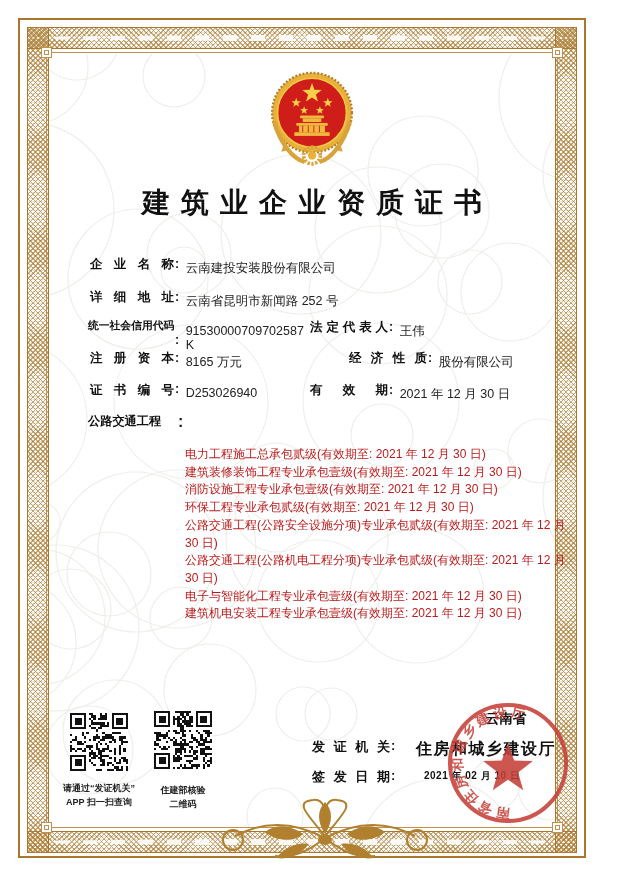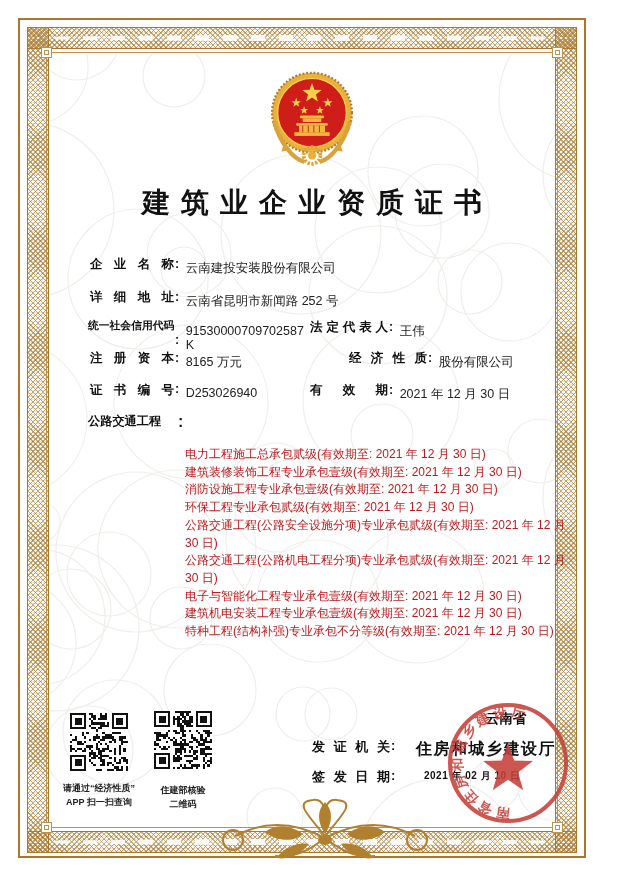--- a/index.html
+++ b/index.html
@@ -208,21 +208,20 @@
   <div class="quals-colon">:</div>
   <div class="quals-list">
     <div>电力工程施工总承包贰级(有效期至: 2021 年 12 月 30 日)</div>
     <div>建筑装修装饰工程专业承包壹级(有效期至: 2021 年 12 月 30 日)</div>
     <div>消防设施工程专业承包壹级(有效期至: 2021 年 12 月 30 日)</div>
     <div>环保工程专业承包贰级(有效期至: 2021 年 12 月 30 日)</div>
     <div>公路交通工程(公路安全设施分项)专业承包贰级(有效期至: 2021 年 12 月 30 日)</div>
     <div>公路交通工程(公路机电工程分项)专业承包贰级(有效期至: 2021 年 12 月 30 日)</div>
     <div>电子与智能化工程专业承包壹级(有效期至: 2021 年 12 月 30 日)</div>
     <div>建筑机电安装工程专业承包壹级(有效期至: 2021 年 12 月 30 日)</div>
-    <div>特种工程(结构补强)专业承包不分等级(有效期至: 2021 年 12 月 30 日)</div>
   </div>
 
   <svg class="qr qr-left" id="qr1" viewBox="0 0 25 25" shape-rendering="crispEdges" xmlns="http://www.w3.org/2000/svg">
       <rect x="0" y="0" width="25" height="25" fill="#ffffff"></rect>
       <rect x="8" y="0" width="1" height="1" fill="#111"></rect>
       <rect x="9" y="0" width="1" height="1" fill="#111"></rect>
       <rect x="13" y="0" width="1" height="1" fill="#111"></rect>
       <rect x="15" y="0" width="1" height="1" fill="#111"></rect>
       <rect x="9" y="1" width="1" height="1" fill="#111"></rect>
       <rect x="10" y="1" width="1" height="1" fill="#111"></rect>
@@ -620,21 +619,21 @@
       <rect x="1" y="1" width="5" height="5" fill="#fff"></rect>
       <rect x="2" y="2" width="3" height="3" fill="#111"></rect>
       <rect x="18" y="0" width="7" height="7" fill="#111"></rect>
       <rect x="19" y="1" width="5" height="5" fill="#fff"></rect>
       <rect x="20" y="2" width="3" height="3" fill="#111"></rect>
       <rect x="0" y="18" width="7" height="7" fill="#111"></rect>
       <rect x="1" y="19" width="5" height="5" fill="#fff"></rect>
       <rect x="2" y="20" width="3" height="3" fill="#111"></rect>
     </svg>
   <div class="qr-caption cap-left">
-    <div>请通过“经济性质”</div>
+    <div>请通过“发证机关”</div>
     <div>APP 扫一扫查询</div>
   </div>
   <div class="qr-caption cap-right">
     <div>住建部核验</div>
     <div>二维码</div>
   </div>
 
   <div class="f-label" style="top:738px;">
     <span class="flabel">发证机关</span><span class="colon">:</span>
   </div>

